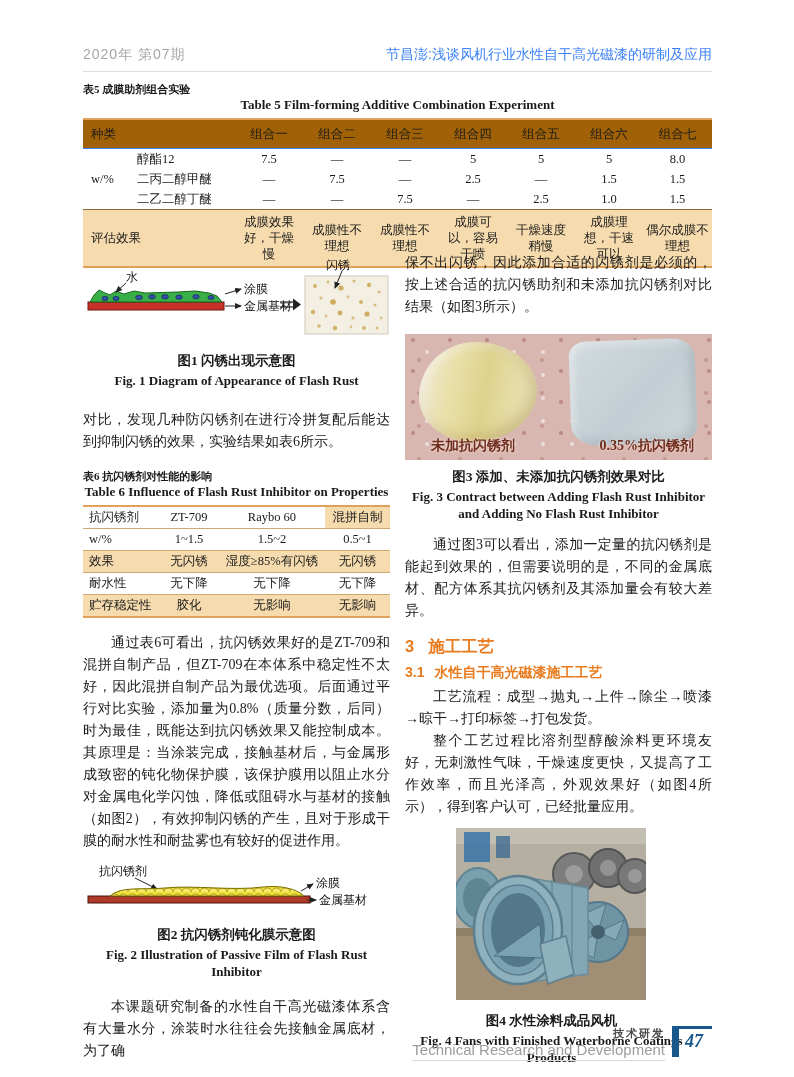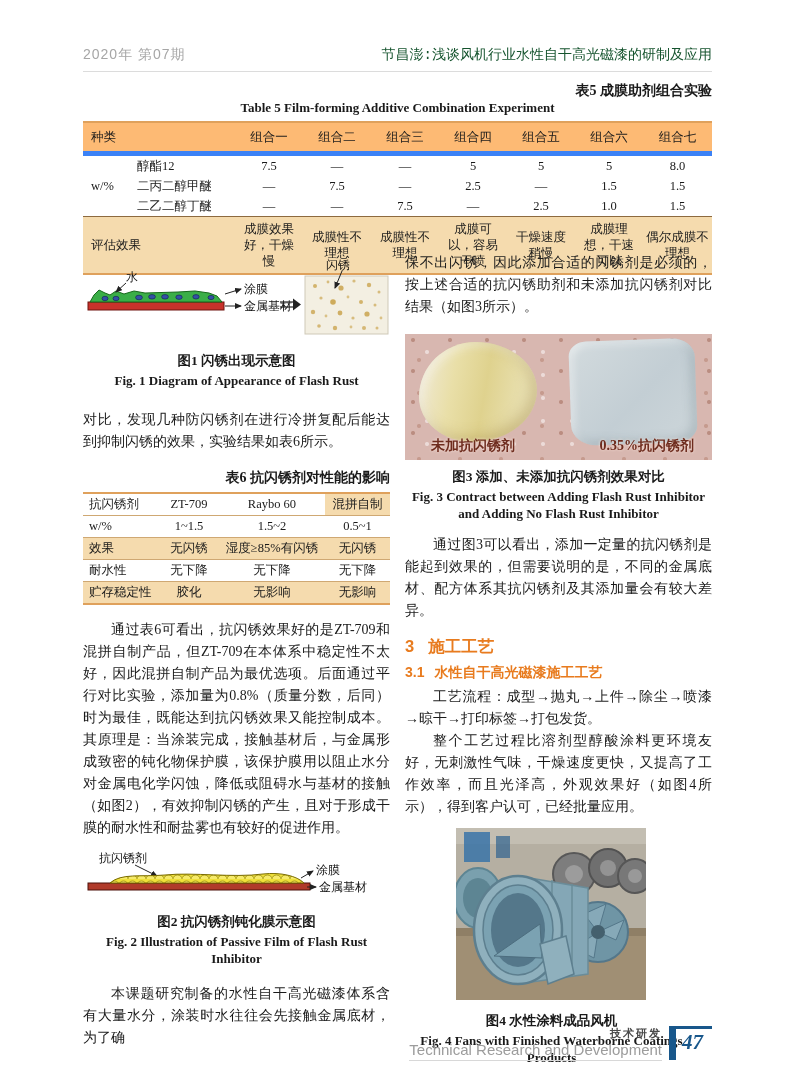--- a/index.html
+++ b/index.html
@@ -4,33 +4,33 @@
 <style>
   html,body{margin:0;padding:0;background:#fff;}
   .page{position:relative;width:794px;height:1077px;background:#fff;overflow:hidden;
         font-family:"Liberation Serif","DejaVu Serif",serif;color:#1a1a1a;}
   
   .page-header{position:absolute;left:83px;top:46px;width:629px;display:flex;
         justify-content:space-between;align-items:flex-end;font-size:14px;
         border-bottom:1px solid #dcdcdc;padding-bottom:7px;
         font-family:"Liberation Sans","DejaVu Sans",sans-serif;}
   .hdr-left{color:#a6a6a6;letter-spacing:1px;}
-  .hdr-right{color:#14532d;font-family:Liberation Mono, monospace;}
-  
-  .tblcap-cn{text-align:right;font-weight:bold;font-size:14px;}
+  .hdr-right{color:#3b82f6;}
+  
+  .tblcap-cn{text-align:left;font-weight:bold;font-size:11px;}
   .tblcap-en{text-align:center;font-weight:bold;font-size:13px;}
   
   .t5-wrap{position:absolute;left:83px;top:82px;width:629px;}
   table{border-collapse:collapse;}
   .t5{width:629px;margin-top:5px;font-size:12.5px;
       border-top:2px solid #dfa15c;border-bottom:2px solid #dfa15c;}
   .t5 td{text-align:center;padding:2px 2px;line-height:16px;}
   .t5 .al{text-align:left;padding-left:8px;}
   .t5 .nm{text-align:left;padding-left:2px;}
-  .t5-head td{background:#fdba74;border-bottom:5px solid #3b82f6;height:24px;}
+  .t5-head td{background:#a16207;border-bottom:1px solid #3b82f6;height:24px;}
   .t5-eval td{background:#f5dbae;border-top:1px solid #8d6a3f;padding:4px 3px;}
   
   .col-left{position:absolute;left:83px;top:258px;width:307px;}
   .col-right{position:absolute;left:405px;top:252px;width:307px;}
   .para{font-size:14px;line-height:22px;text-align:justify;margin:0 0 0 0;}
   .indent{text-indent:2em;}
   
   .figcap-cn{text-align:center;font-weight:bold;font-size:13.5px;margin-top:8px;}
   .figcap-en{text-align:center;font-weight:bold;font-size:13px;margin-top:2px;line-height:17px;}
   
@@ -69,21 +69,21 @@
   .sec-h2 .num{margin-right:10px;}
   
   .fig4-wrap{width:205px;margin:10px auto 0 auto;}
   
   .footer{position:absolute;right:82px;top:1026px;display:flex;align-items:flex-start;gap:7px;
       font-family:"Liberation Sans","DejaVu Sans",sans-serif;}
   .footer-text{text-align:right;}
   .ft-cn{font-weight:bold;font-size:11px;color:#4a4a4a;letter-spacing:2px;}
   .ft-en{font-size:15px;color:#9c9c9c;border-bottom:1px solid #d8d8d8;padding-bottom:2px;}
   .page-badge{border-left:7px solid #18578b;border-top:3px solid #18578b;color:#18578b;
-      font-style:italic;font-weight:bold;font-size:21px;padding:3px 9px 7px 6px;line-height:1;
+      font-style:italic;font-weight:bold;font-size:18px;padding:3px 9px 7px 6px;line-height:1;
       font-family:"Liberation Serif",serif;}
   svg text{font-family:"Liberation Sans","DejaVu Sans",sans-serif;}
 </style>
 </head>
 <body>
 
 <div class="page">
 
   <div class="page-header">
     <span class="hdr-left">2020年 第07期</span>
@@ -231,20 +231,21 @@
         <line x1="259" y1="13" x2="252" y2="30" stroke="#222" stroke-width="1" marker-end="url(#ah1)"></line>
       </svg>
       <div class="figcap-cn">图1  闪锈出现示意图</div>
       <div class="figcap-en">Fig. 1  Diagram of Appearance of Flash Rust</div>
     </div>
 
     <p class="para" style="margin-top:20px;">对比，发现几种防闪锈剂在进行冷拼复配后能达到抑制闪锈的效果，实验结果如表6所示。</p>
 
     <div style="margin-top:16px;">
       <div class="tblcap-cn">表6  抗闪锈剂对性能的影响</div>
+      <div class="tblcap-en">Table 6  Influence of Flash Rust Inhibitor on Properties</div>
       <table class="t6">
         <colgroup>
             <col style="width:76px">
             <col style="width:60px">
             <col style="width:106px">
             <col style="width:65px">
           </colgroup>
         <tbody>
             <tr>
           <td>抗闪锈剂</td>

